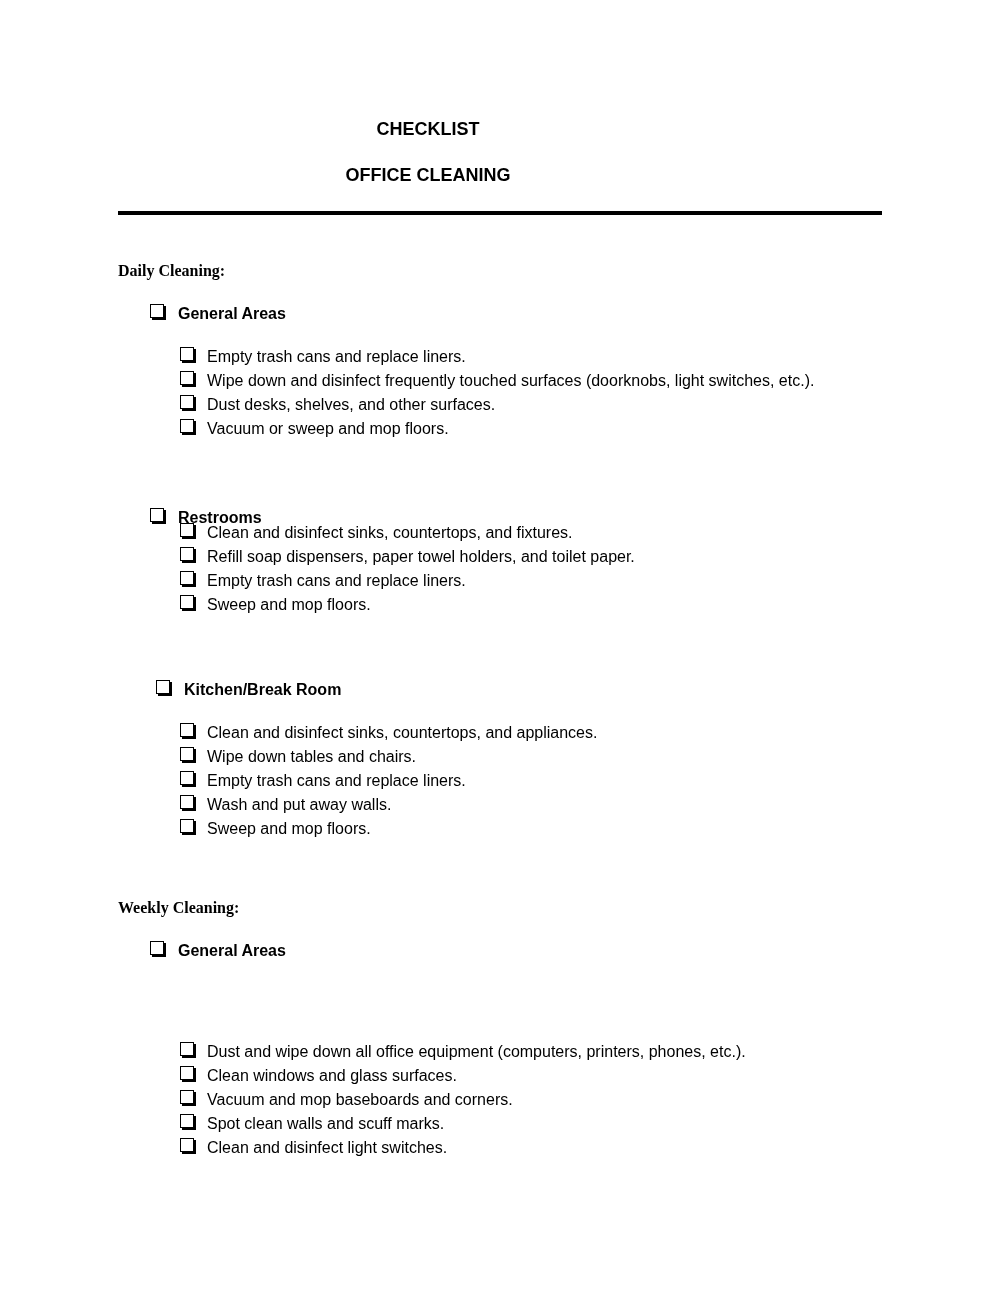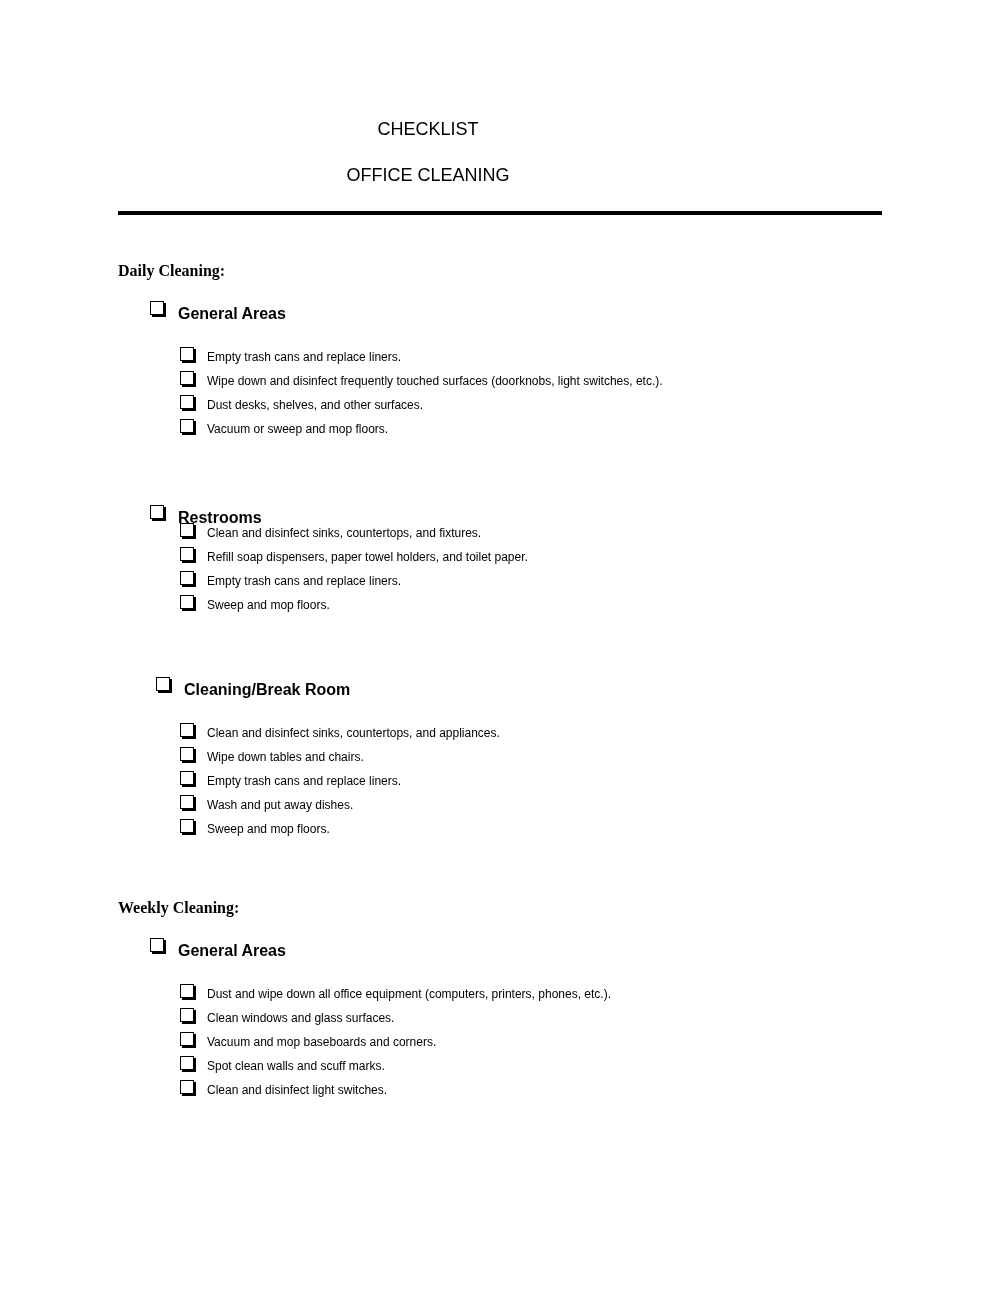--- a/index.html
+++ b/index.html
@@ -2,47 +2,47 @@
 <html><head>
 <meta charset="utf-8">
 <style>
   html, body { margin: 0; padding: 0; background: #ffffff; }
   body {
     width: 1000px; height: 1290px; position: relative; overflow: hidden;
     font-family: "Liberation Sans", sans-serif; color: #000;
   }
   .title {
     position: absolute; left: 0; width: 856px; text-align: center;
-    font-weight: normal; font-size: 18px; line-height: 22px;
+    font-weight: bold; font-size: 18px; line-height: 22px;
   }
   #t1 { top: 118px; }
   #t2 { top: 164px; }
   .rule {
     position: absolute; left: 118px; top: 211px; width: 764px; height: 4px;
     background: #000;
   }
   .section-heading {
     position: absolute; left: 118px; font-weight: bold; font-size: 16px; line-height: 20px; font-family: Liberation Serif, serif;
   }
   .group-heading {
-    position: absolute; display: flex; align-items: flex-start;
+    position: absolute; display: flex; align-items: center;
     font-weight: bold; font-size: 16px; line-height: 20px;
   }
   .box {
     display: inline-block; width: 12px; height: 12px;
     border: 1.5px solid #000; box-sizing: content-box;
     box-shadow: 2px 2px 0 #000; background: #fff;
     margin-right: 14px; position: relative; top: -3px;
   }
   .items {
     position: absolute; left: 180px; margin: 0; padding: 0; list-style: none;
   }
   .items li {
     display: flex; align-items: center; height: 24px;
-    font-size: 12px; line-height: 20px;
+    font-size: 16px; line-height: 20px;
   }
   .items li .box { margin-right: 13px; }
 </style>
 </head>
 <body>
 
 <div id="t1" class="title">CHECKLIST</div>
 <div id="t2" class="title">OFFICE CLEANING</div>
 <div class="rule"></div>
 
@@ -89,52 +89,52 @@
       <span>Empty trash cans and replace liners.</span>
     </li>
   <li>
       <span class="box"></span>
       <span>Sweep and mop floors.</span>
     </li>
 </ul>
 
 <div class="group-heading" style="left:156px; top:680px;">
   <span class="box"></span>
-  <span>Cleaning/Break Room</span>
+  <span>Kitchen/Break Room</span>
 </div>
 <ul class="items" style="top:721px;">
   <li>
       <span class="box"></span>
       <span>Clean and disinfect sinks, countertops, and appliances.</span>
     </li>
   <li>
       <span class="box"></span>
       <span>Wipe down tables and chairs.</span>
     </li>
   <li>
       <span class="box"></span>
       <span>Empty trash cans and replace liners.</span>
     </li>
   <li>
       <span class="box"></span>
-      <span>Wash and put away dishes.</span>
+      <span>Wash and put away walls.</span>
     </li>
   <li>
       <span class="box"></span>
       <span>Sweep and mop floors.</span>
     </li>
 </ul>
 
 <div class="section-heading" style="top:898px;">Weekly Cleaning:</div>
 
 <div class="group-heading" style="left:150px; top:941px;">
   <span class="box"></span>
   <span>General Areas</span>
 </div>
-<ul class="items" style="top:982px;">
+<ul class="items" style="top:1040px;">
   <li>
       <span class="box"></span>
       <span>Dust and wipe down all office equipment (computers, printers, phones, etc.).</span>
     </li>
   <li>
       <span class="box"></span>
       <span>Clean windows and glass surfaces.</span>
     </li>
   <li>
       <span class="box"></span>

